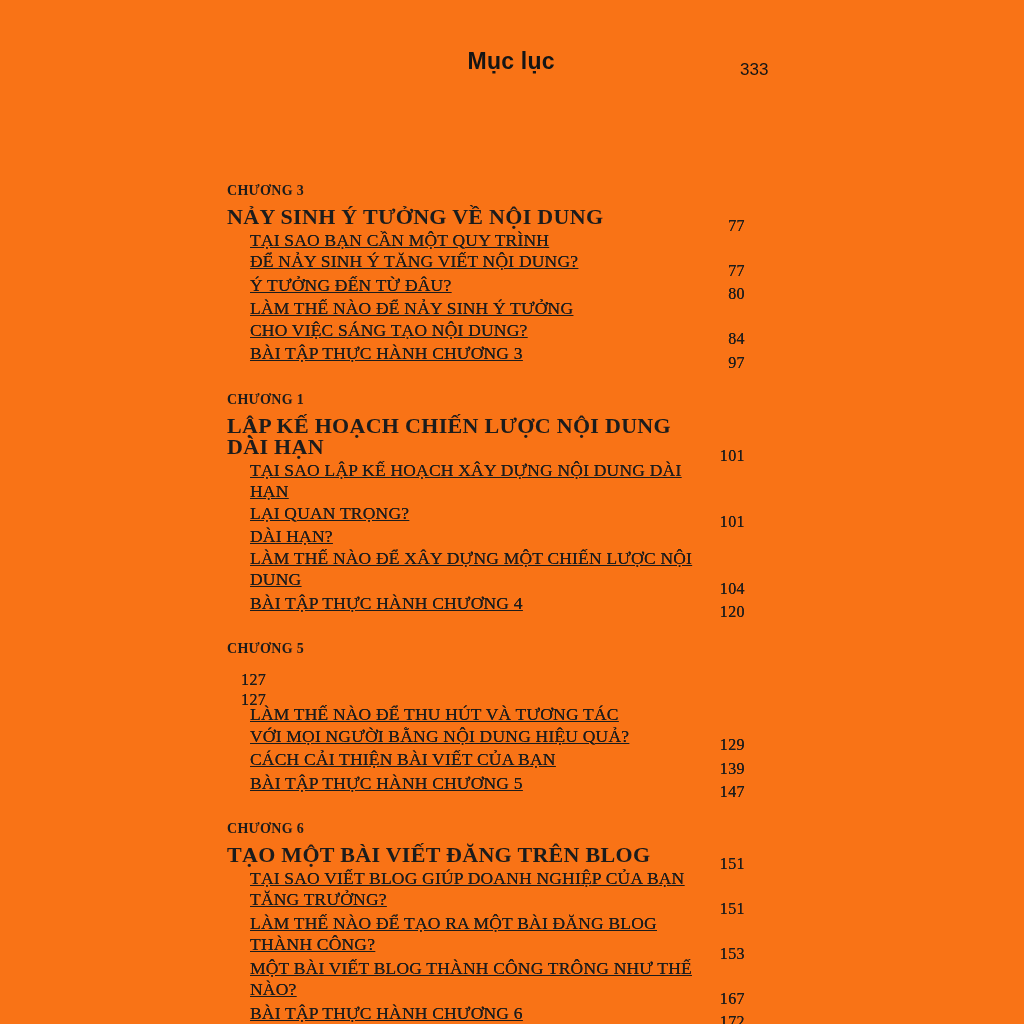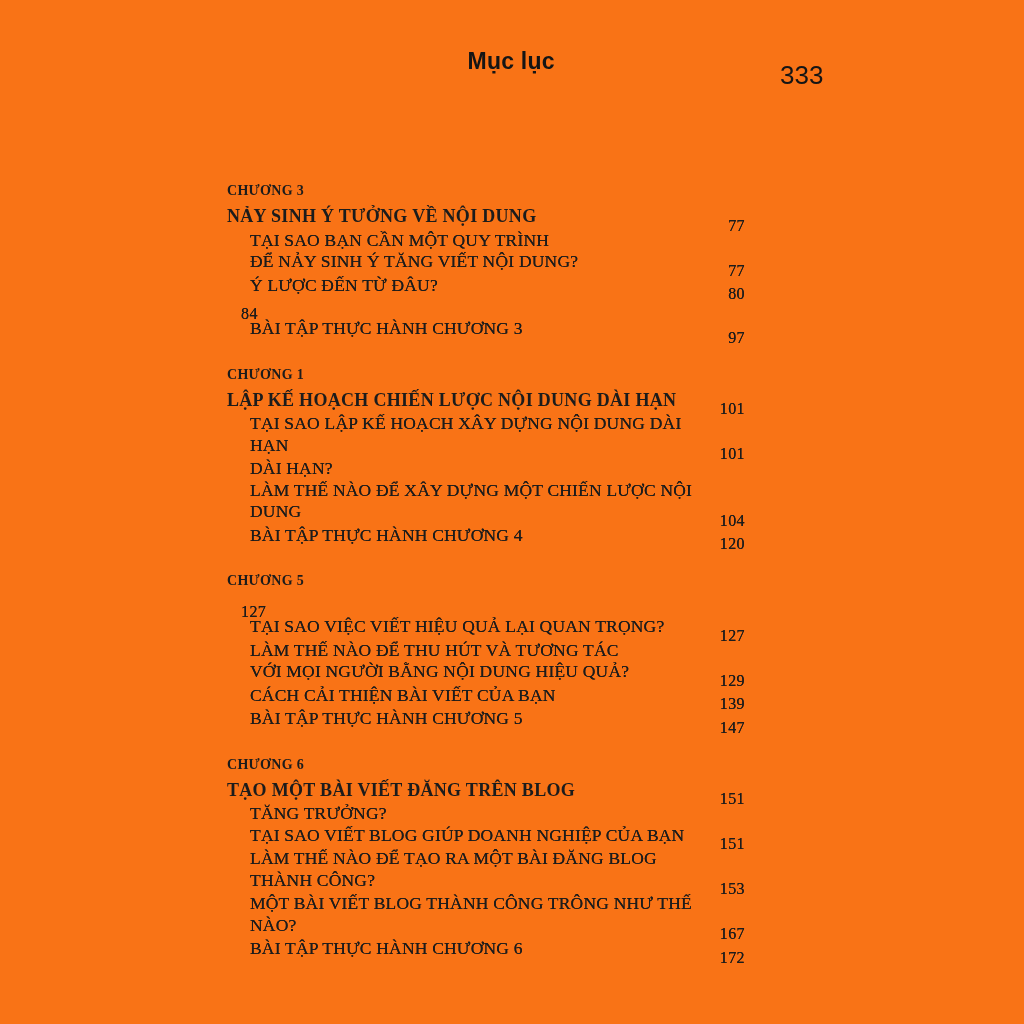--- a/index.html
+++ b/index.html
@@ -27,24 +27,23 @@
     font-weight: 600;
     letter-spacing: 0.2px;
     color: #151515;
     white-space: nowrap;
   }
   .running-pagenum {
     position: absolute;
     top: 60px;
     left: 740px;
     font-family: "Liberation Sans", sans-serif;
-    font-size: 26px;
+    font-size: 17px;
     font-weight: 500;
     color: #151515;
-    margin-left: 40px;
   }
   
   .toc {
     position: absolute;
     left: 227px;
     top: 180px;
     width: 518px;
   }
   .chapter {
     margin-bottom: 24px;
@@ -55,37 +54,37 @@
     line-height: 22px;
     letter-spacing: 0.3px;
     margin-bottom: 4px;
   }
   .row {
     display: flex;
     justify-content: space-between;
     align-items: flex-end;
   }
   .title-row .text {
-    font-size: 18px;
+    font-size: 22px;
     font-weight: 700;
     line-height: 21.5px;
     letter-spacing: 0.3px;
   }
   .entry {
     margin-top: 2px;
   }
   .entry .text {
     padding-left: 23px;
     font-size: 17.5px;
     font-weight: 400;
     line-height: 21.5px;
     letter-spacing: 0.2px;
     text-shadow: 0 0 0.45px currentColor;
   }
-  .line { display: block; }
+  .line { display: block; text-decoration: underline; }
   .pagenum {
     position: relative;
     top: 7px;
     flex: none;
     padding-left: 14px;
     font-size: 16px;
     font-weight: 500;
     letter-spacing: 0.4px;
     text-shadow: 0 0 0.3px currentColor;
     white-space: nowrap;
@@ -109,26 +108,30 @@
   <div class="row entry">
     <div class="text">
             <span class="line">TẠI SAO BẠN CẦN MỘT QUY TRÌNH</span>
             <span class="line">ĐỂ NẢY SINH Ý TĂNG VIẾT NỘI DUNG?</span>
           </div>
     <div class="pagenum">77</div>
   </div>
 
   <div class="row entry">
     <div class="text">
-            <span class="line">Ý LƯỢC ĐẾN TỪ ĐÂU?</span>
+            <span class="line">Ý TƯỞNG ĐẾN TỪ ĐÂU?</span>
           </div>
     <div class="pagenum">80</div>
   </div>
 
   <div class="row entry">
+    <div class="text">
+            <span class="line">LÀM THẾ NÀO ĐỂ NẢY SINH Ý TƯỞNG</span>
+            <span class="line">CHO VIỆC SÁNG TẠO NỘI DUNG?</span>
+          </div>
     <div class="pagenum">84</div>
   </div>
 
   <div class="row entry">
     <div class="text">
             <span class="line">BÀI TẬP THỰC HÀNH CHƯƠNG 3</span>
           </div>
     <div class="pagenum">97</div>
   </div>
 </section>
@@ -136,20 +139,21 @@
   <section class="chapter">
     <div class="chapter-label">CHƯƠNG 1</div>
     <div class="row title-row">
       <div class="text">LẬP KẾ HOẠCH CHIẾN LƯỢC NỘI DUNG DÀI HẠN</div>
       <div class="pagenum">101</div>
     </div>
 
   <div class="row entry">
     <div class="text">
             <span class="line">TẠI SAO LẬP KẾ HOẠCH XÂY DỰNG NỘI DUNG DÀI HẠN</span>
+            <span class="line">LẠI QUAN TRỌNG?</span>
           </div>
     <div class="pagenum">101</div>
   </div>
 
   <div class="row entry">
     <div class="text">
             <span class="line">DÀI HẠN?</span>
             <span class="line">LÀM THẾ NÀO ĐỂ XÂY DỰNG MỘT CHIẾN LƯỢC NỘI DUNG</span>
           </div>
     <div class="pagenum">104</div>
@@ -163,23 +167,20 @@
   </div>
 </section>
 
   <section class="chapter">
     <div class="chapter-label">CHƯƠNG 5</div>
     <div class="row title-row">
       <div class="pagenum">127</div>
     </div>
 
   <div class="row entry">
-    <div class="text">
-            <span class="line">TẠI SAO VIỆC VIẾT HIỆU QUẢ LẠI QUAN TRỌNG?</span>
-          </div>
     <div class="pagenum">127</div>
   </div>
 
   <div class="row entry">
     <div class="text">
             <span class="line">LÀM THẾ NÀO ĐỂ THU HÚT VÀ TƯƠNG TÁC</span>
             <span class="line">VỚI MỌI NGƯỜI BẰNG NỘI DUNG HIỆU QUẢ?</span>
           </div>
     <div class="pagenum">129</div>
   </div>
@@ -201,22 +202,22 @@
 
   <section class="chapter">
     <div class="chapter-label">CHƯƠNG 6</div>
     <div class="row title-row">
       <div class="text">TẠO MỘT BÀI VIẾT ĐĂNG TRÊN BLOG</div>
       <div class="pagenum">151</div>
     </div>
 
   <div class="row entry">
     <div class="text">
+            <span class="line">TẠI SAO VIẾT BLOG GIÚP DOANH NGHIỆP CỦA BẠN</span>
             <span class="line">TĂNG TRƯỞNG?</span>
-            <span class="line">TẠI SAO VIẾT BLOG GIÚP DOANH NGHIỆP CỦA BẠN</span>
           </div>
     <div class="pagenum">151</div>
   </div>
 
   <div class="row entry">
     <div class="text">
             <span class="line">LÀM THẾ NÀO ĐỂ TẠO RA MỘT BÀI ĐĂNG BLOG THÀNH CÔNG?</span>
           </div>
     <div class="pagenum">153</div>
   </div>

